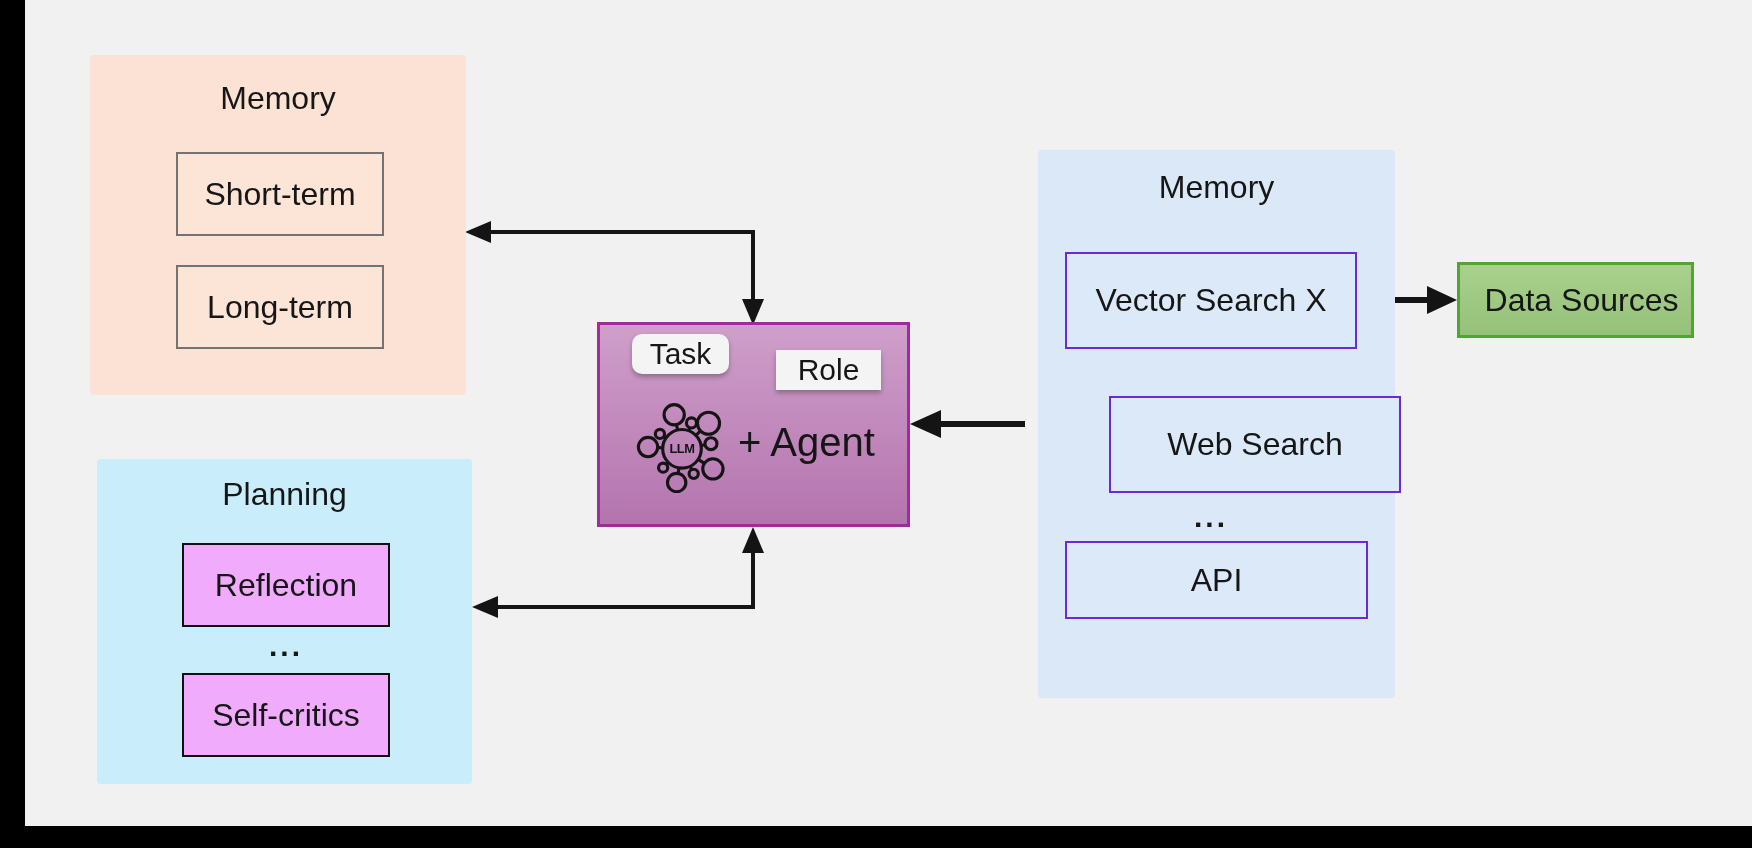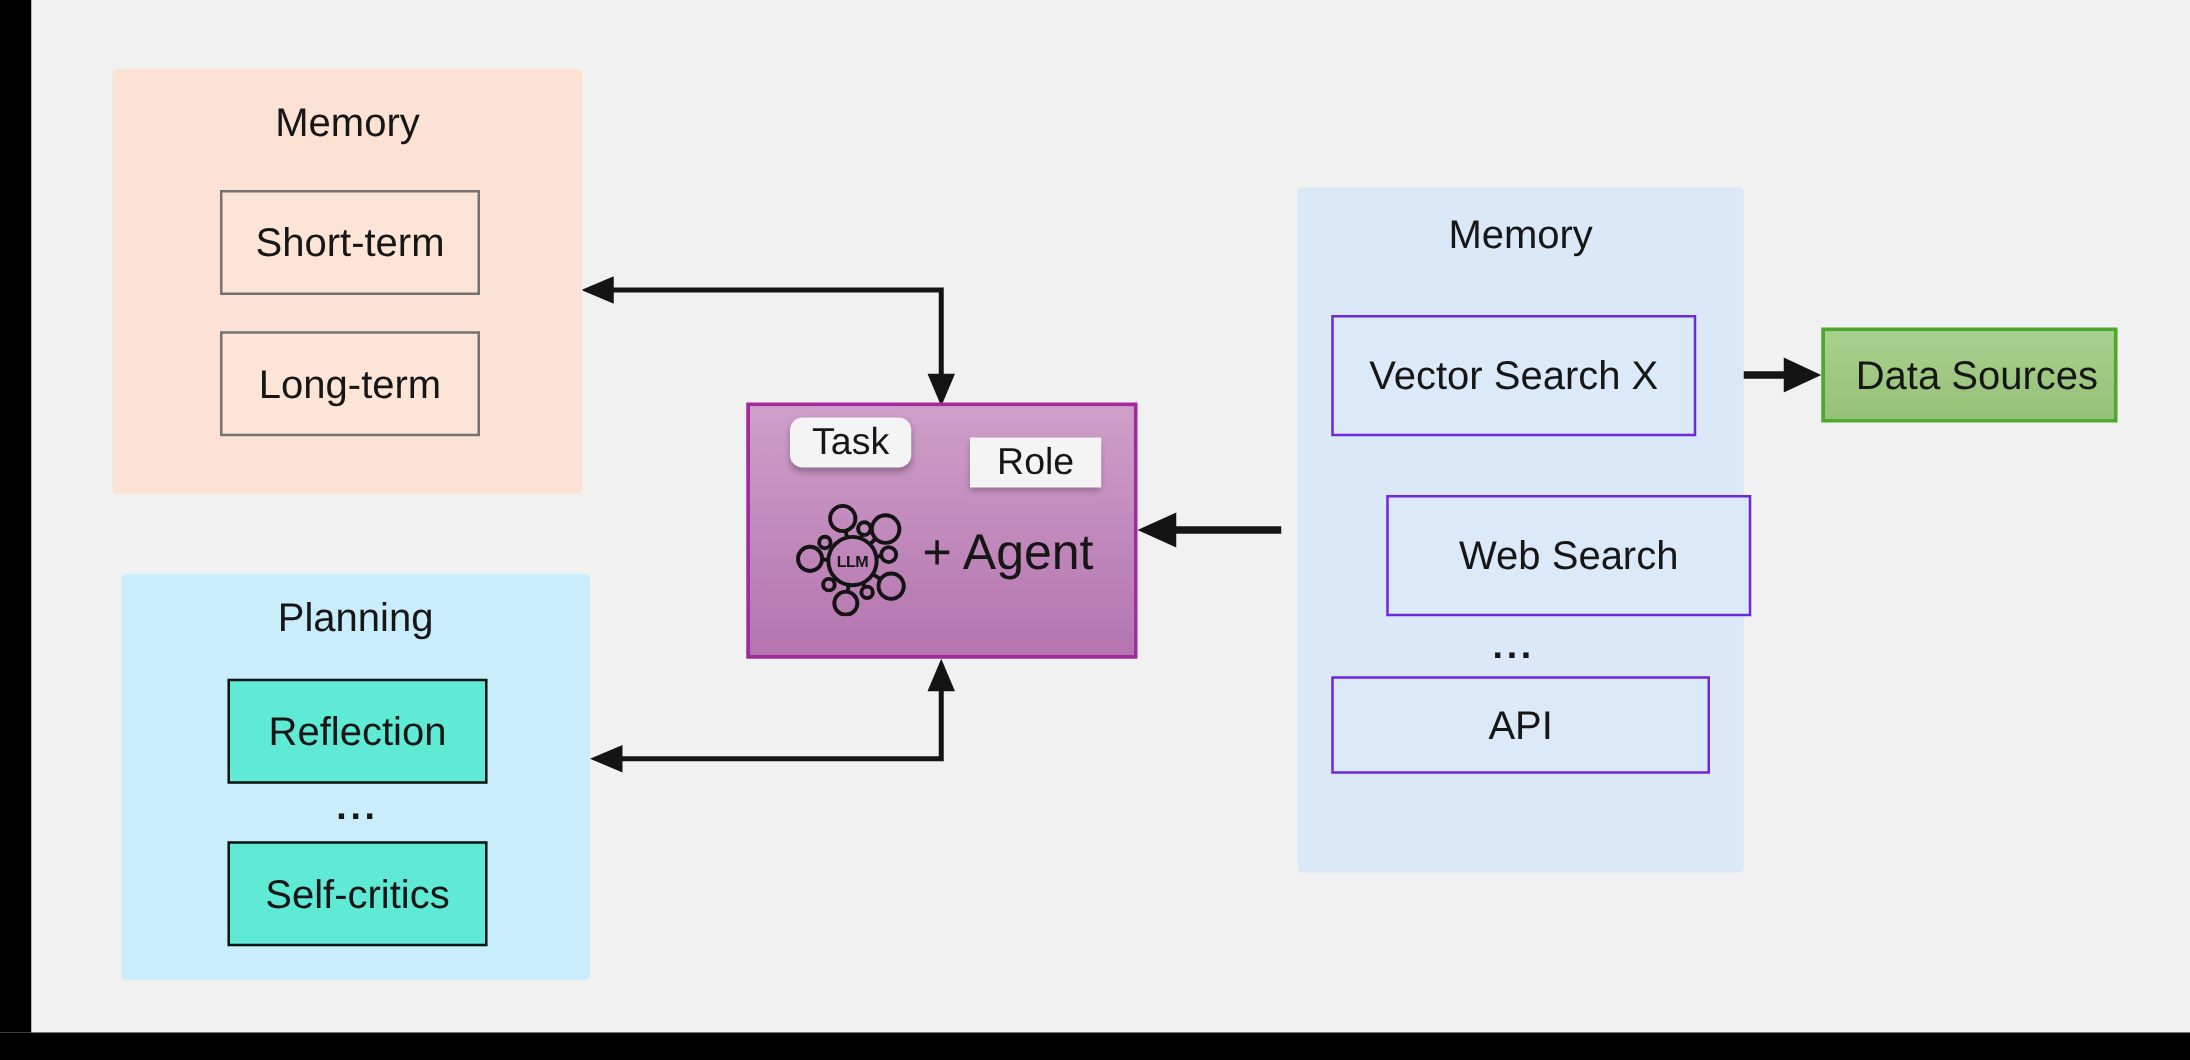--- a/index.html
+++ b/index.html
@@ -24,21 +24,21 @@
     display: flex; align-items: center; justify-content: center;
     font-size: 32px;
   }
 
   .memory   { left: 90px;  top: 55px;  width: 376px; height: 340px; background: #fbe2d5; }
   .memory .group-title { margin-top: 26px; }
   .memory .node { background: #fce4d7; border: 2px solid #737373; }
 
   .planning { left: 97px;  top: 443px; width: 375px; height: 325px; background: #c9edfb; margin-top: 16px; }
   .planning .group-title { margin-top: 18px; }
-  .planning .node { background: #5eead4; border: 2px solid #111; }
+  .planning .node { background: #f0abfc; border: 2px solid #111; }
 
   .tools    { left: 1038px; top: 150px; width: 357px; height: 548px; background: #dbe8f7; }
   .tools .group-title { margin-top: 20px; }
   .tools .node { background: #dce9f8; border: 2px solid #6d28d9; text-align: center; }
 
   .ellipsis {
     position: absolute;
     font-size: 30px; line-height: 30px; font-weight: 700; letter-spacing: 3px;
     text-align: center;
   }

